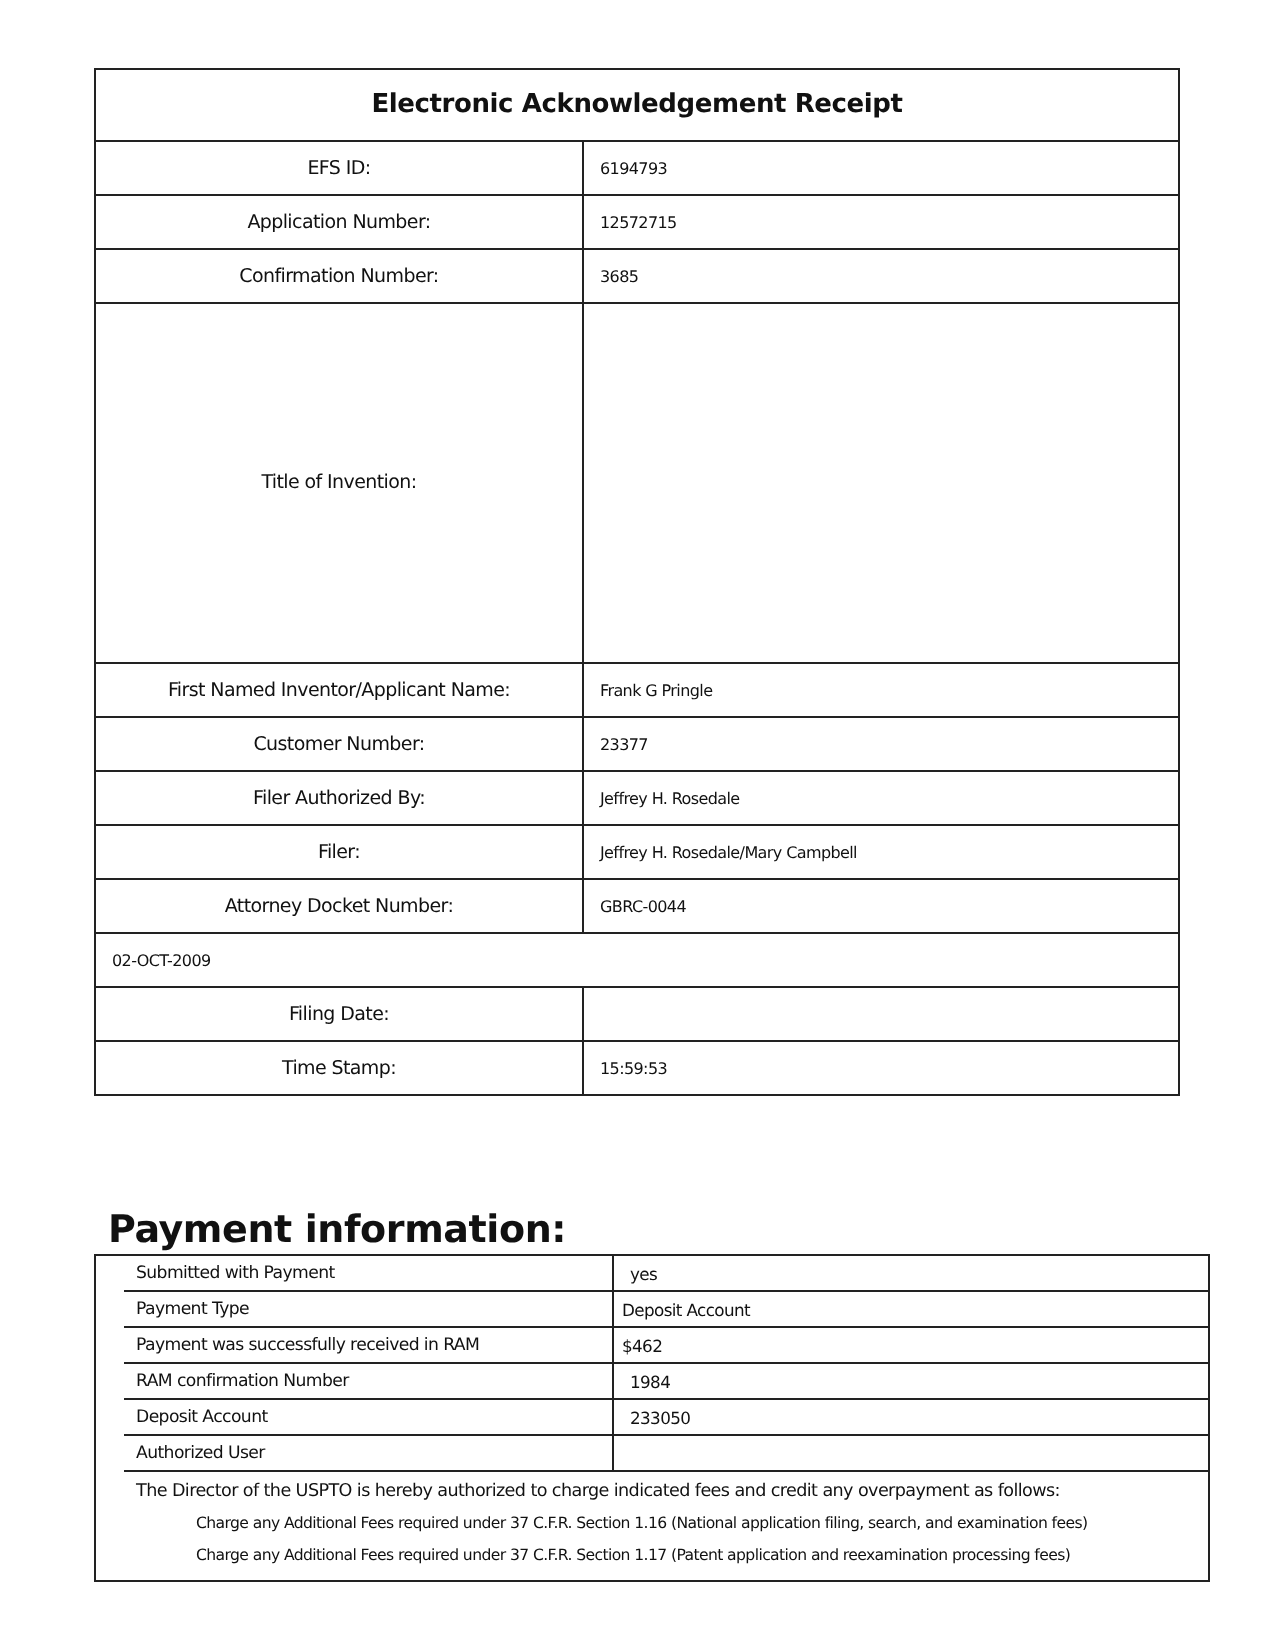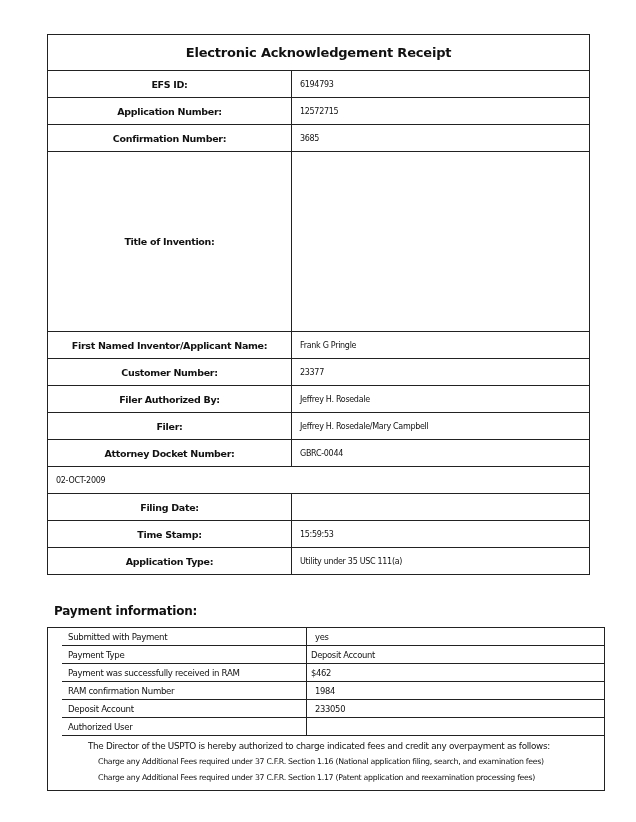--- a/index.html
+++ b/index.html
@@ -7,34 +7,34 @@
            font-family: "DejaVu Sans", "Liberation Sans", sans-serif; color: #111; }
     .receipt { position: absolute; left: 47px; top: 34px; width: 541px;
                border: 1px solid #222; box-sizing: content-box; }
     .receipt-title { height: 35px; border-bottom: 1px solid #222; display: flex;
                      align-items: center; justify-content: center;
                      font-weight: bold; font-size: 13px; letter-spacing: -0.2px; }
     .row { display: flex; border-bottom: 1px solid #222; height: 26px; }
     .row:last-child { border-bottom: none; }
     .row.tall { height: 179px; }
     .label { width: 243px; border-right: 1px solid #222; display: flex; align-items: center;
-             justify-content: center; font-weight: bold; font-size: 9.5px; letter-spacing: -0.3px; }
+             justify-content: center; font-weight: normal; font-size: 9.5px; letter-spacing: -0.3px; }
     .value { flex: 1; display: flex; align-items: center; padding-left: 8px;
              font-size: 8px; letter-spacing: -0.3px; }
     .payment-heading { position: absolute; left: 54px; top: 604px; font-weight: bold;
-                       font-size: 12px; letter-spacing: -0.2px; }
+                       font-size: 19px; letter-spacing: -0.2px; }
     .payment { position: absolute; left: 47px; top: 627px; width: 542px;
                border: 1px solid #222; padding-left: 14px; }
     .prow { display: flex; border-bottom: 1px solid #222; height: 17px; }
     .plabel { width: 238px; border-right: 1px solid #222; display: flex; align-items: center;
               padding-left: 6px; font-size: 8.6px; letter-spacing: -0.3px; }
     .pvalue { flex: 1; display: flex; align-items: center; padding-left: 4px;
               font-size: 8.4px; letter-spacing: -0.3px; }
     .auth { padding: 2px 6px 4px 6px; }
-    .auth-intro { font-size: 8.8px; letter-spacing: -0.3px; height: 16px; line-height: 16px; margin-left: 20px; }
+    .auth-intro { font-size: 8.8px; letter-spacing: -0.3px; height: 16px; line-height: 16px; }
     .auth-item { font-size: 7.8px; letter-spacing: -0.3px; padding-left: 30px;
                  height: 16px; line-height: 16px; }
   </style>
 </head>
 <body>
 
 <div class="receipt">
   <div class="receipt-title">Electronic Acknowledgement Receipt</div>
 
   <div class="row">
@@ -76,24 +76,20 @@
     <div class="value">02-OCT-2009</div>
   </div>
   <div class="row">
     <div class="label">Filing Date:</div>
     <div class="value"></div>
   </div>
   <div class="row">
     <div class="label">Time Stamp:</div>
     <div class="value">15:59:53</div>
   </div>
-  <div class="row">
-    <div class="label">Application Type:</div>
-    <div class="value">Utility under 35 USC 111(a)</div>
-  </div>
 </div>
 
 <div class="payment-heading">Payment information:</div>
 
 <div class="payment">
   <div class="prow">
     <div class="plabel">Submitted with Payment</div>
     <div class="pvalue" style="padding-left:8px">yes</div>
   </div>
   <div class="prow">

